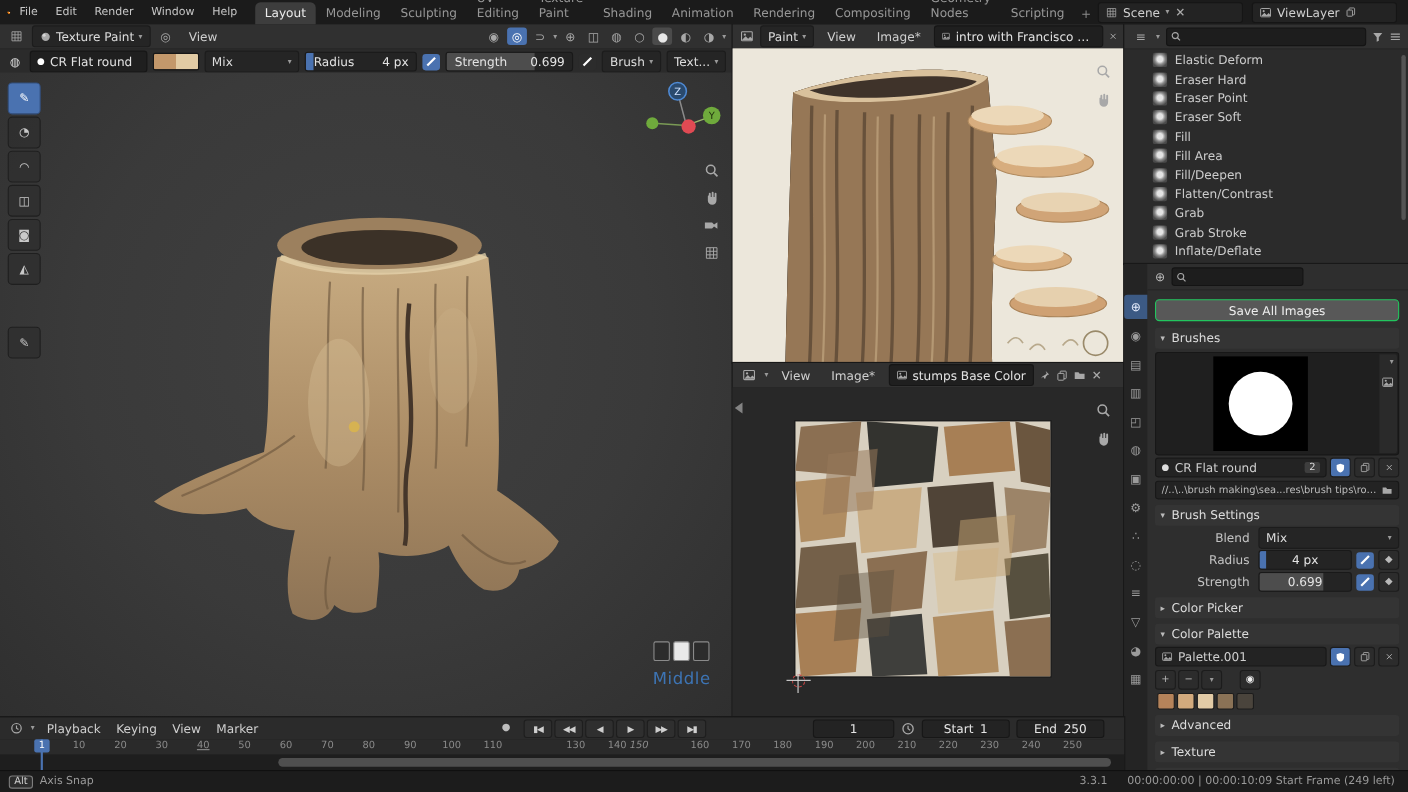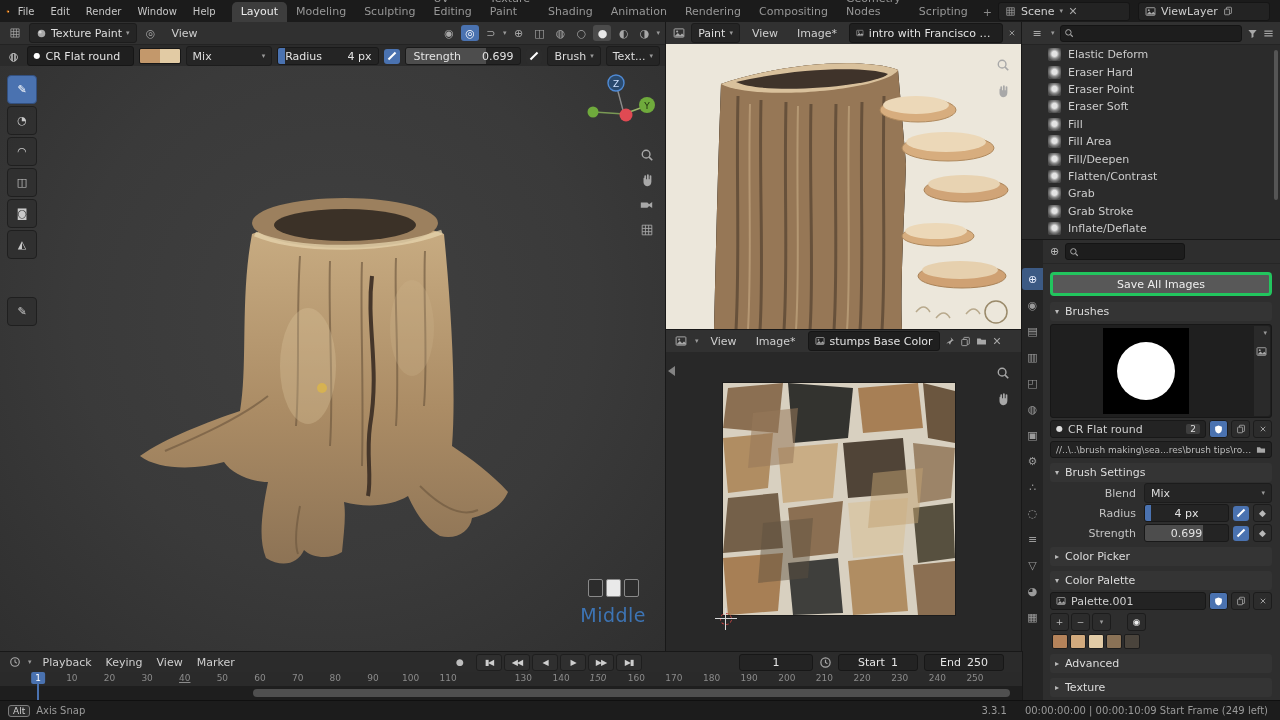--- a/index.html
+++ b/index.html
@@ -55,21 +55,21 @@
           border-radius:3px;height:16px;overflow:hidden;color:#e3e3e3}
   .slider .fill{position:absolute;left:0;top:0;bottom:0;background:#4d4d4d}
   .slider .fill.blue{background:#4a72b0}
   .slider .slab{position:relative;z-index:1;padding:0 7px;display:flex;justify-content:space-between;width:100%}
   .pressbtn{width:16px;height:15px;background:#4a72b0;border-radius:3px;position:relative;flex:none}
   .pressbtn::after{content:"";position:absolute;left:3px;top:6px;width:10px;height:2px;background:#fff;transform:rotate(-45deg)}
   #screencast{position:absolute;right:20px;bottom:26px;text-align:center;z-index:3}
   #screencast-keys{display:flex;gap:3px;justify-content:center;margin-bottom:7px}
   .mbtn{width:13px;height:16px;border:1px solid #8a8a8a;border-radius:2px;background:#2c2c2c}
   .mbtn.pressed{background:#e9e9e9}
-  #screencast-label{font-size:19px;color:#3d74b4;letter-spacing:.5px}
+  #screencast-label{font-size:15px;color:#3d74b4;letter-spacing:.5px}
 
   
   #imgtop{left:666px;top:22px;width:356px;height:308px}
   #imgmid{left:666px;top:330px;width:356px;height:322px}
   .icontent{position:absolute;left:0;top:22px;right:0;bottom:0;overflow:hidden}
   #imgtop .icontent{background:#ece7db}
   #imgmid .icontent{background:#282828}
   .navcol{position:absolute;right:12px;top:14px;display:flex;flex-direction:column;gap:12px;align-items:center;z-index:2}
   #collage{position:absolute;left:57px;top:31px;width:232px;height:232px;box-shadow:0 0 0 1px #1c1c1c}
   .cursor2d{position:absolute;width:10px;height:10px;border:1px dashed #c34444;border-radius:50%}
@@ -92,21 +92,21 @@
 
   
   #props{left:1022px;top:240px;width:258px;height:460px;background:#2e2e2e}
   #prop-tabs{position:absolute;left:0;top:0;width:21px;height:100%;background:#242424;display:flex;
              flex-direction:column;align-items:center;padding-top:28px;gap:4px;box-sizing:border-box}
   .ptab{width:21px;height:22px;display:flex;align-items:center;justify-content:center;color:#9b9b9b;font-size:12px}
   .ptab.active{background:#3c5a84;color:#e8efff;border-radius:3px 0 0 3px}
   #prop-body{position:absolute;left:21px;top:0;right:0;bottom:0;overflow:hidden}
   #prop-nav{height:23px;display:flex;align-items:center;gap:6px;padding:0 7px;border-bottom:1px solid #262626;background:#2e2e2e}
   #prop-scrollarea{padding:4px 8px 0 7px}
-  .bigbtn{height:18px;background:#585858;border:3px solid #22c55e;border-radius:4px;display:flex;
+  .bigbtn{height:18px;background:#585858;border:1px solid #22c55e;border-radius:4px;display:flex;
           align-items:center;justify-content:center;color:#eee;margin:4px 0 6px}
   .phead{display:flex;align-items:center;gap:6px;height:19px;color:#dcdcdc;background:#343434;
          border-radius:3px;padding:0 5px;margin-top:5px}
   .phead .caret{font-size:8px;color:#bbb}
   #brush-preview{height:92px;background:#1f1f1f;border:1px solid #171717;border-radius:3px;margin-top:3px;position:relative}
   #brush-thumb{position:absolute;left:52px;top:3px;width:86px;height:86px;background:#000}
   #brush-thumb::after{content:"";position:absolute;left:14px;top:14px;width:58px;height:58px;border-radius:50%;background:#fff}
   #preview-strip{position:absolute;right:1px;top:1px;bottom:1px;width:16px;background:#2a2a2a;border-radius:0 2px 2px 0}
   #preview-dd{position:absolute;right:3px;top:3px;color:#999;font-size:7px}
   #preview-strip .ic{position:absolute;left:2px;top:20px}
@@ -910,21 +910,21 @@
         <span class="tick" style="left: 222.387px;">50</span>
         <span class="tick" style="left: 260.017px;">60</span>
         <span class="tick" style="left: 297.647px;">70</span>
         <span class="tick" style="left: 335.277px;">80</span>
         <span class="tick" style="left: 372.907px;">90</span>
         <span class="tick" style="left: 410.537px;">100</span>
         <span class="tick" style="left: 448.167px;">110</span>
         <span class="tick" style="left: 485.797px; margin-top: 32px;">120</span>
         <span class="tick" style="left: 523.427px;">130</span>
         <span class="tick" style="left: 561.057px;">140</span>
-        <span class="tick" style="left: 598px; font-style: italic;">150</span>
+        <span class="tick" style="left: 581px; font-style: italic;">150</span>
         <span class="tick" style="left: 636.317px;">160</span>
         <span class="tick" style="left: 673.947px;">170</span>
         <span class="tick" style="left: 711.577px;">180</span>
         <span class="tick" style="left: 749.207px;">190</span>
         <span class="tick" style="left: 786.837px;">200</span>
         <span class="tick" style="left: 824.467px;">210</span>
         <span class="tick" style="left: 862.097px;">220</span>
         <span class="tick" style="left: 899.727px;">230</span>
         <span class="tick" style="left: 937.357px;">240</span>
         <span class="tick" style="left: 974.987px;">250</span>

